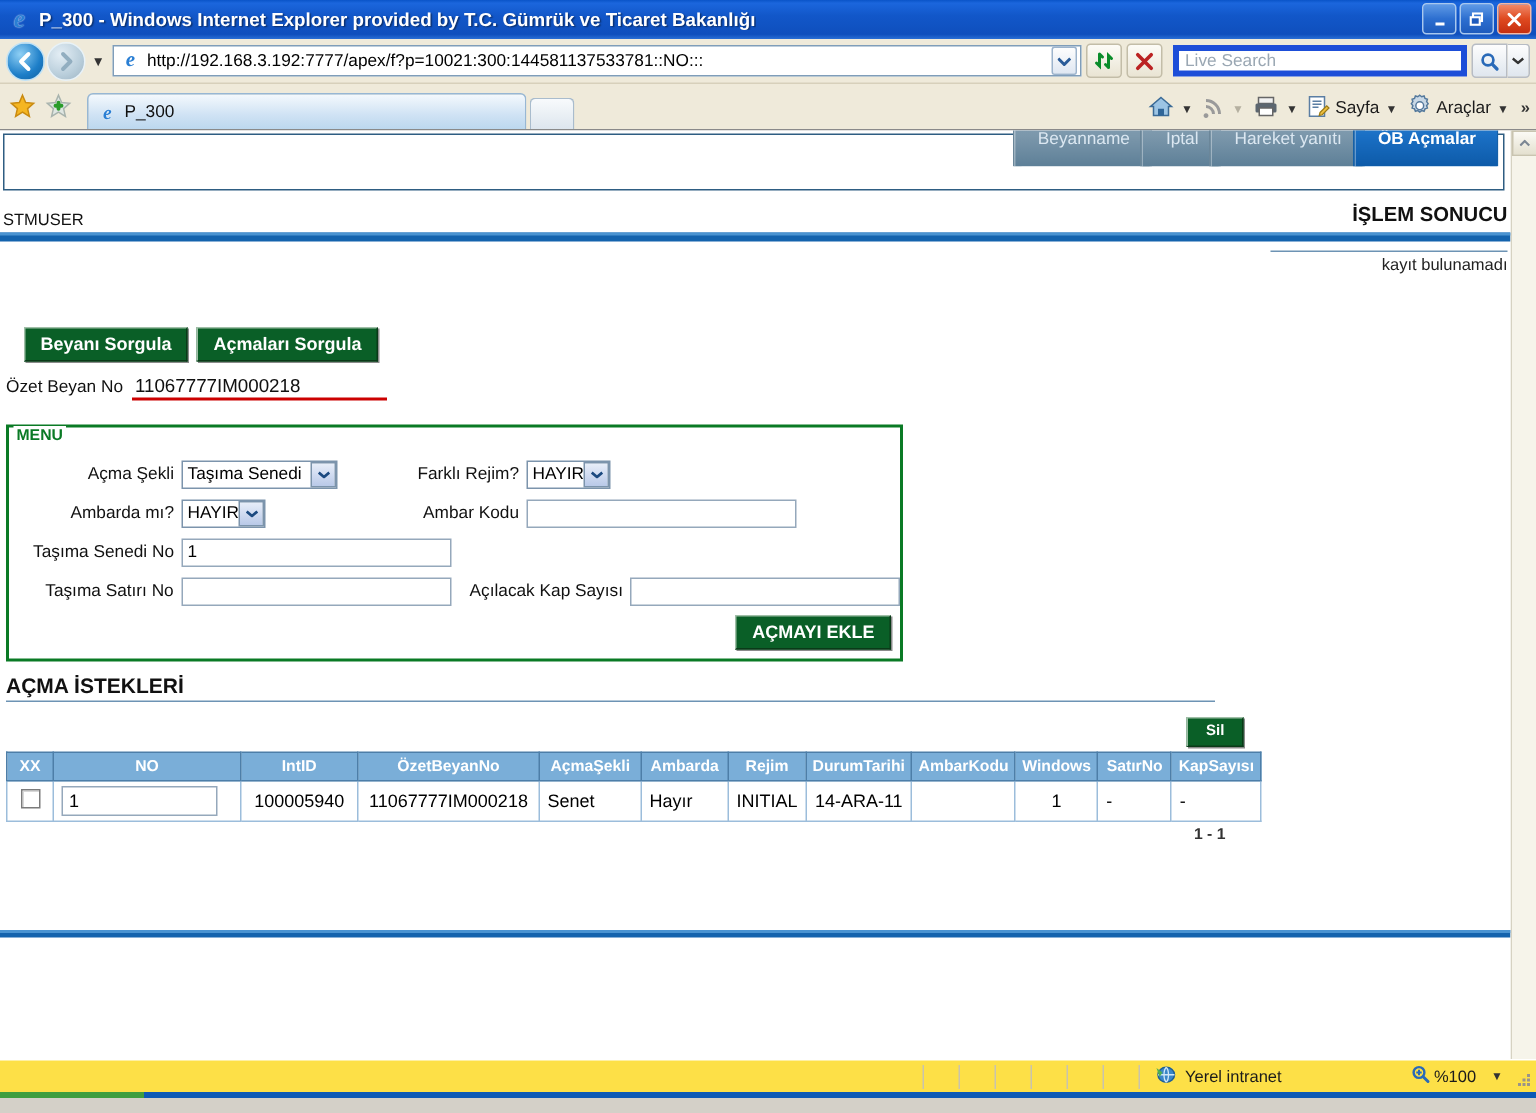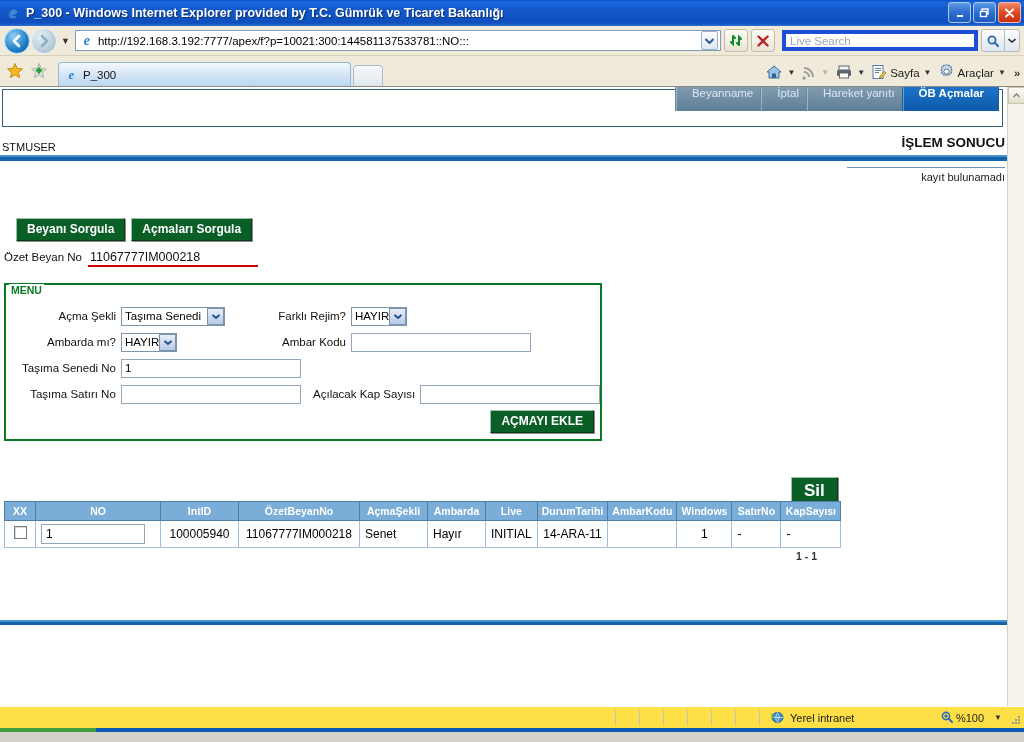--- a/index.html
+++ b/index.html
@@ -276,21 +276,21 @@
   }
   .ekle-wrap { position: absolute; right: 6px; bottom: 6px; }
 
   
   .section-title {
     position: absolute; left: 4px; top: 362px;
     font-size: 14px; font-weight: bold; color: #111;
     width: 806px; border-bottom: 1px solid #6d93b4; padding-bottom: 2px;
   }
   .sil-wrap { position: absolute; left: 791px; top: 390px; }
-  .sil-btn { padding: 3px 12px 4px 12px; font-size: 17px; }
+  .sil-btn { padding: 3px 12px 4px 12px; font-size: 10px; }
 
   .grid { position: absolute; left: 4px; top: 414px; border-collapse: collapse; }
   .grid th {
     background: #7aaed8; color: #fff; font-size: 10.5px; font-weight: bold;
     border: 1px solid #4d7ea8; padding: 3px 4px; text-align: center;
     white-space: nowrap;
   }
   .grid td {
     border: 1px solid #9cbddb; font-size: 12px; color: #000;
     padding: 3px 5px; background: #fff; white-space: nowrap; height: 26px;
@@ -575,35 +575,36 @@
           <span class="flabel" style="width:120px;">Açılacak Kap Sayısı</span>
           <span class="txt" style="width:180px;"></span>
         </div>
       </div>
 
       <div class="ekle-wrap">
         <div class="gbtn">AÇMAYI EKLE</div>
       </div>
     </div>
 
+    <div class="section-title">AÇMA İSTEKLERİ</div>
 
     <div class="sil-wrap">
       <div class="gbtn sil-btn">Sil</div>
     </div>
 
     <table class="grid">
       <thead>
         <tr>
           <th style="width:31px;">XX</th>
           <th style="width:125px;">NO</th>
           <th style="width:78px;">IntID</th>
           <th style="width:121px;">ÖzetBeyanNo</th>
           <th style="width:68px;">AçmaŞekli</th>
           <th style="width:58px;">Ambarda</th>
-          <th style="width:51px;">Live</th>
+          <th style="width:51px;">Rejim</th>
           <th style="width:68px;">DurumTarihi</th>
           <th style="width:65px;">AmbarKodu</th>
           <th style="width:52px;">Windows</th>
           <th style="width:49px;">SatırNo</th>
           <th style="width:60px;">KapSayısı</th>
         </tr>
       </thead>
       <tbody>
         <tr>
           <td class="c">

